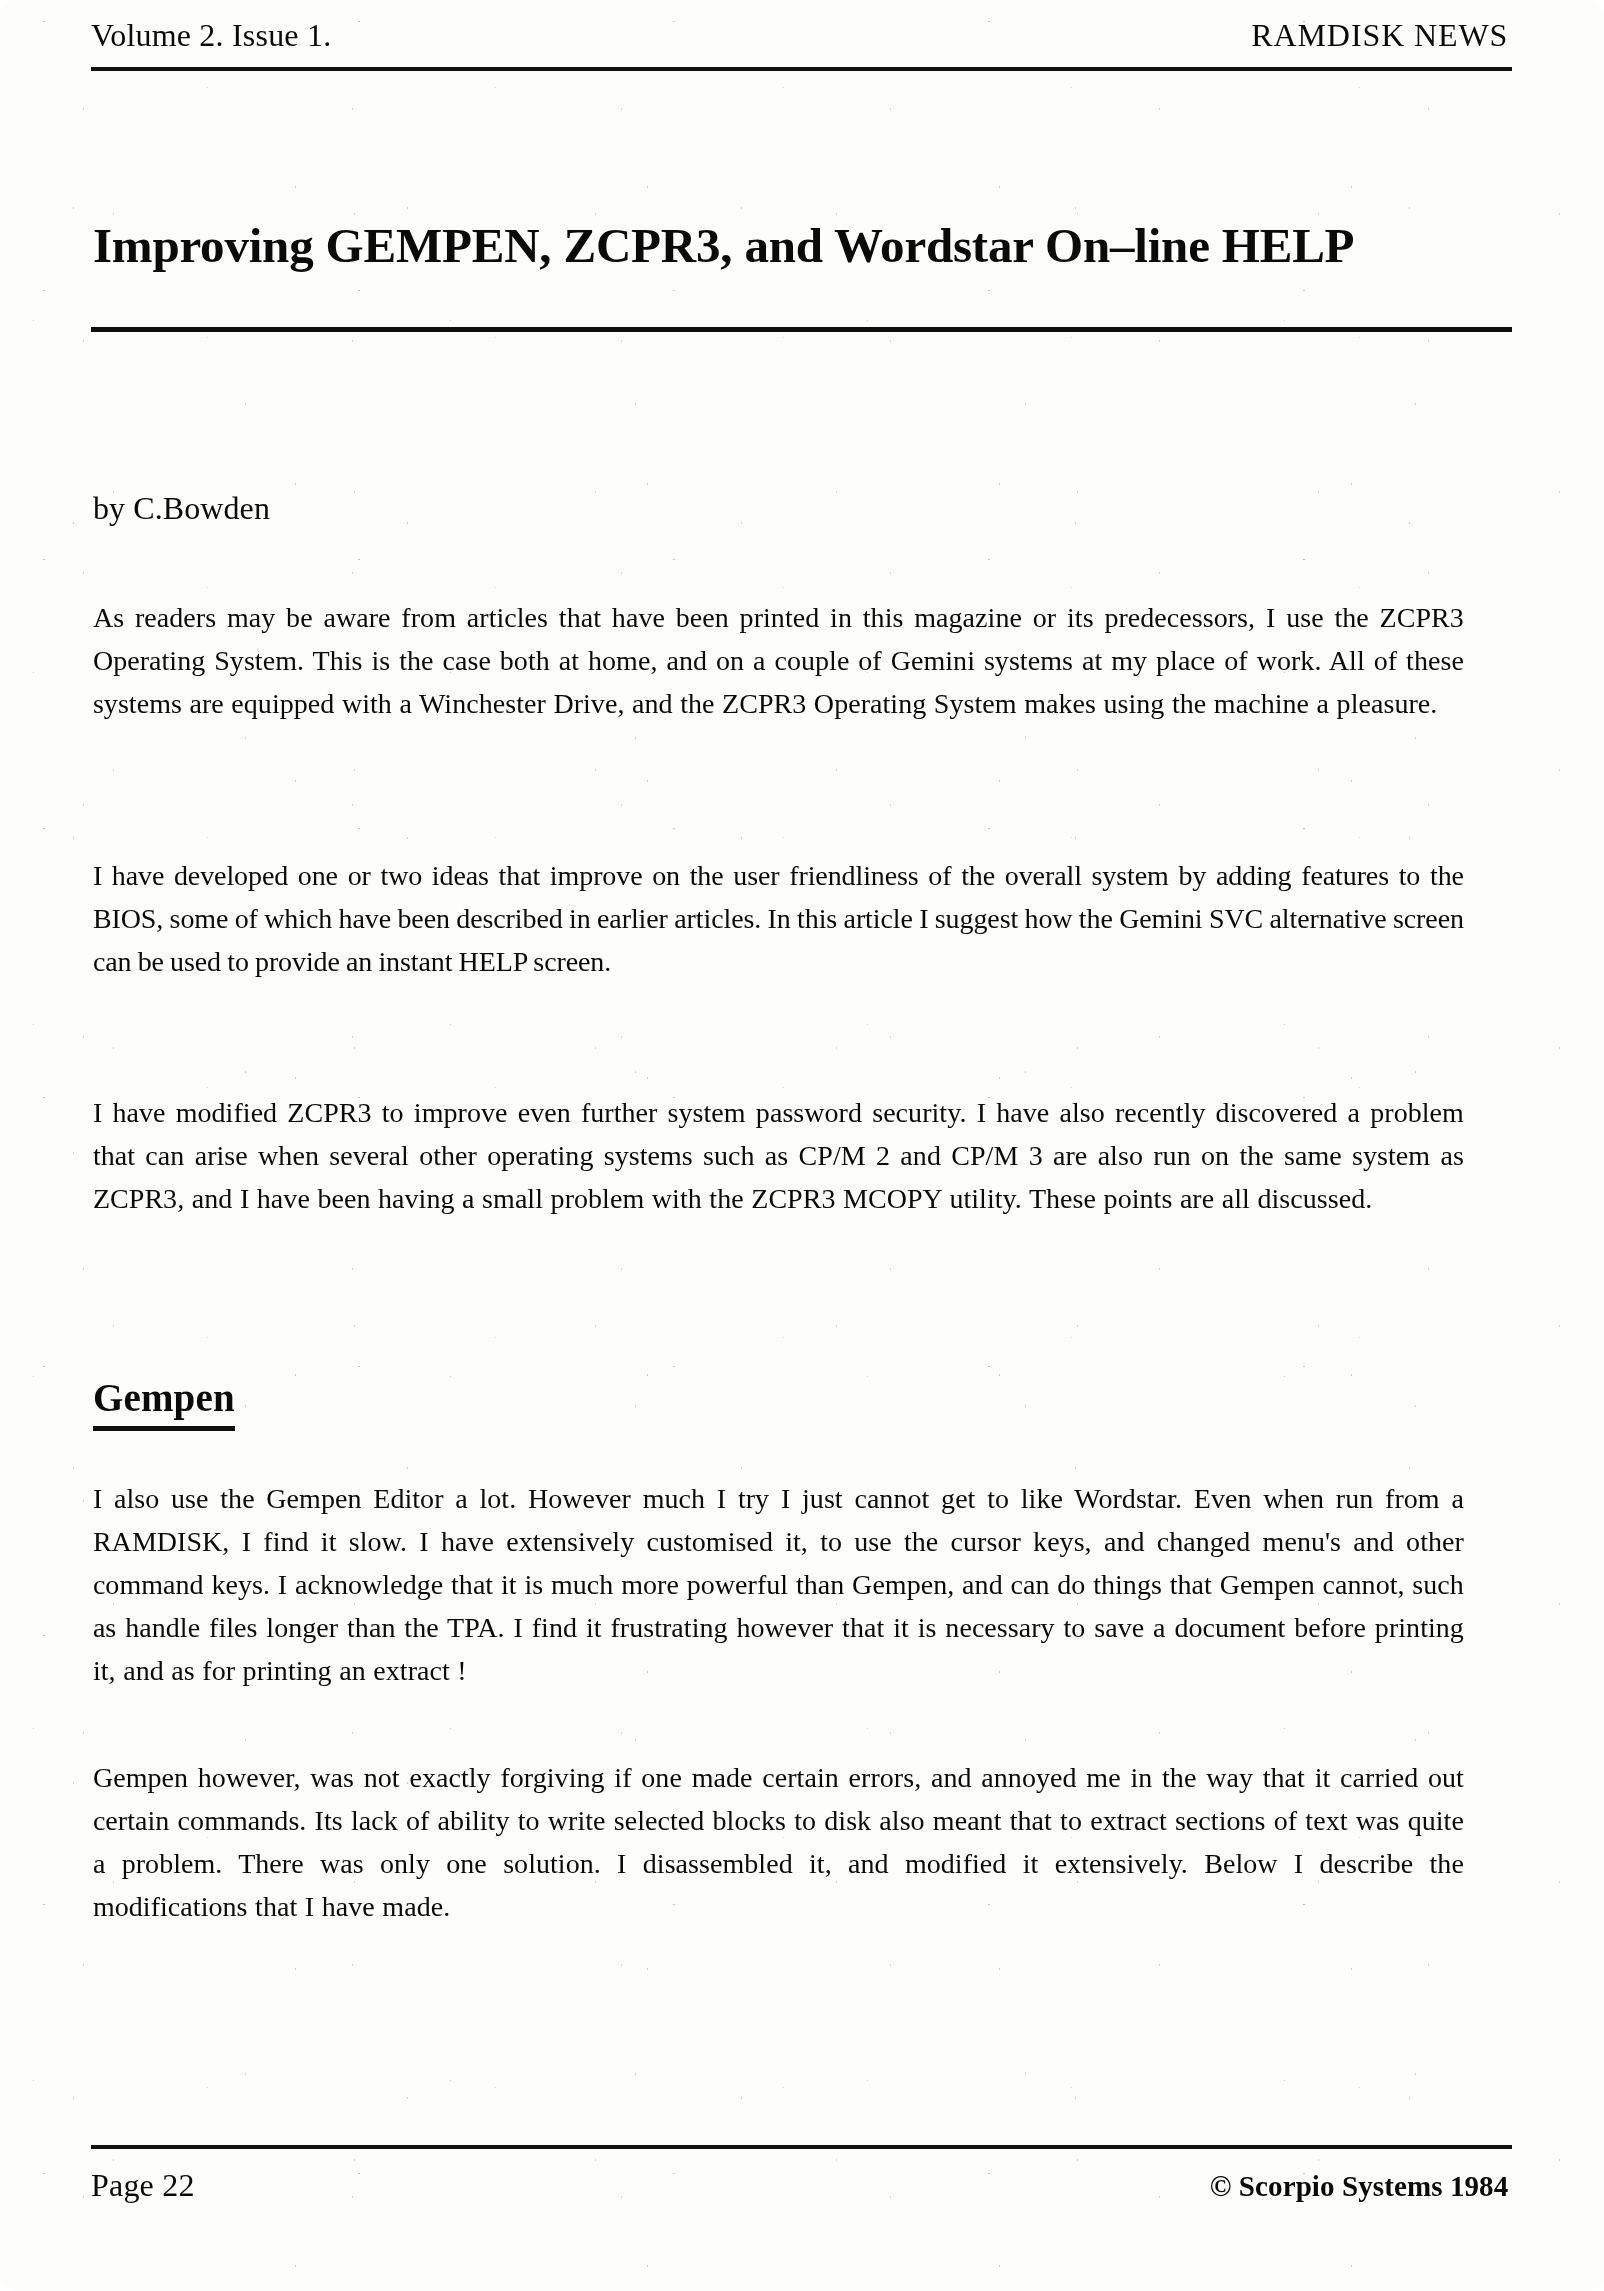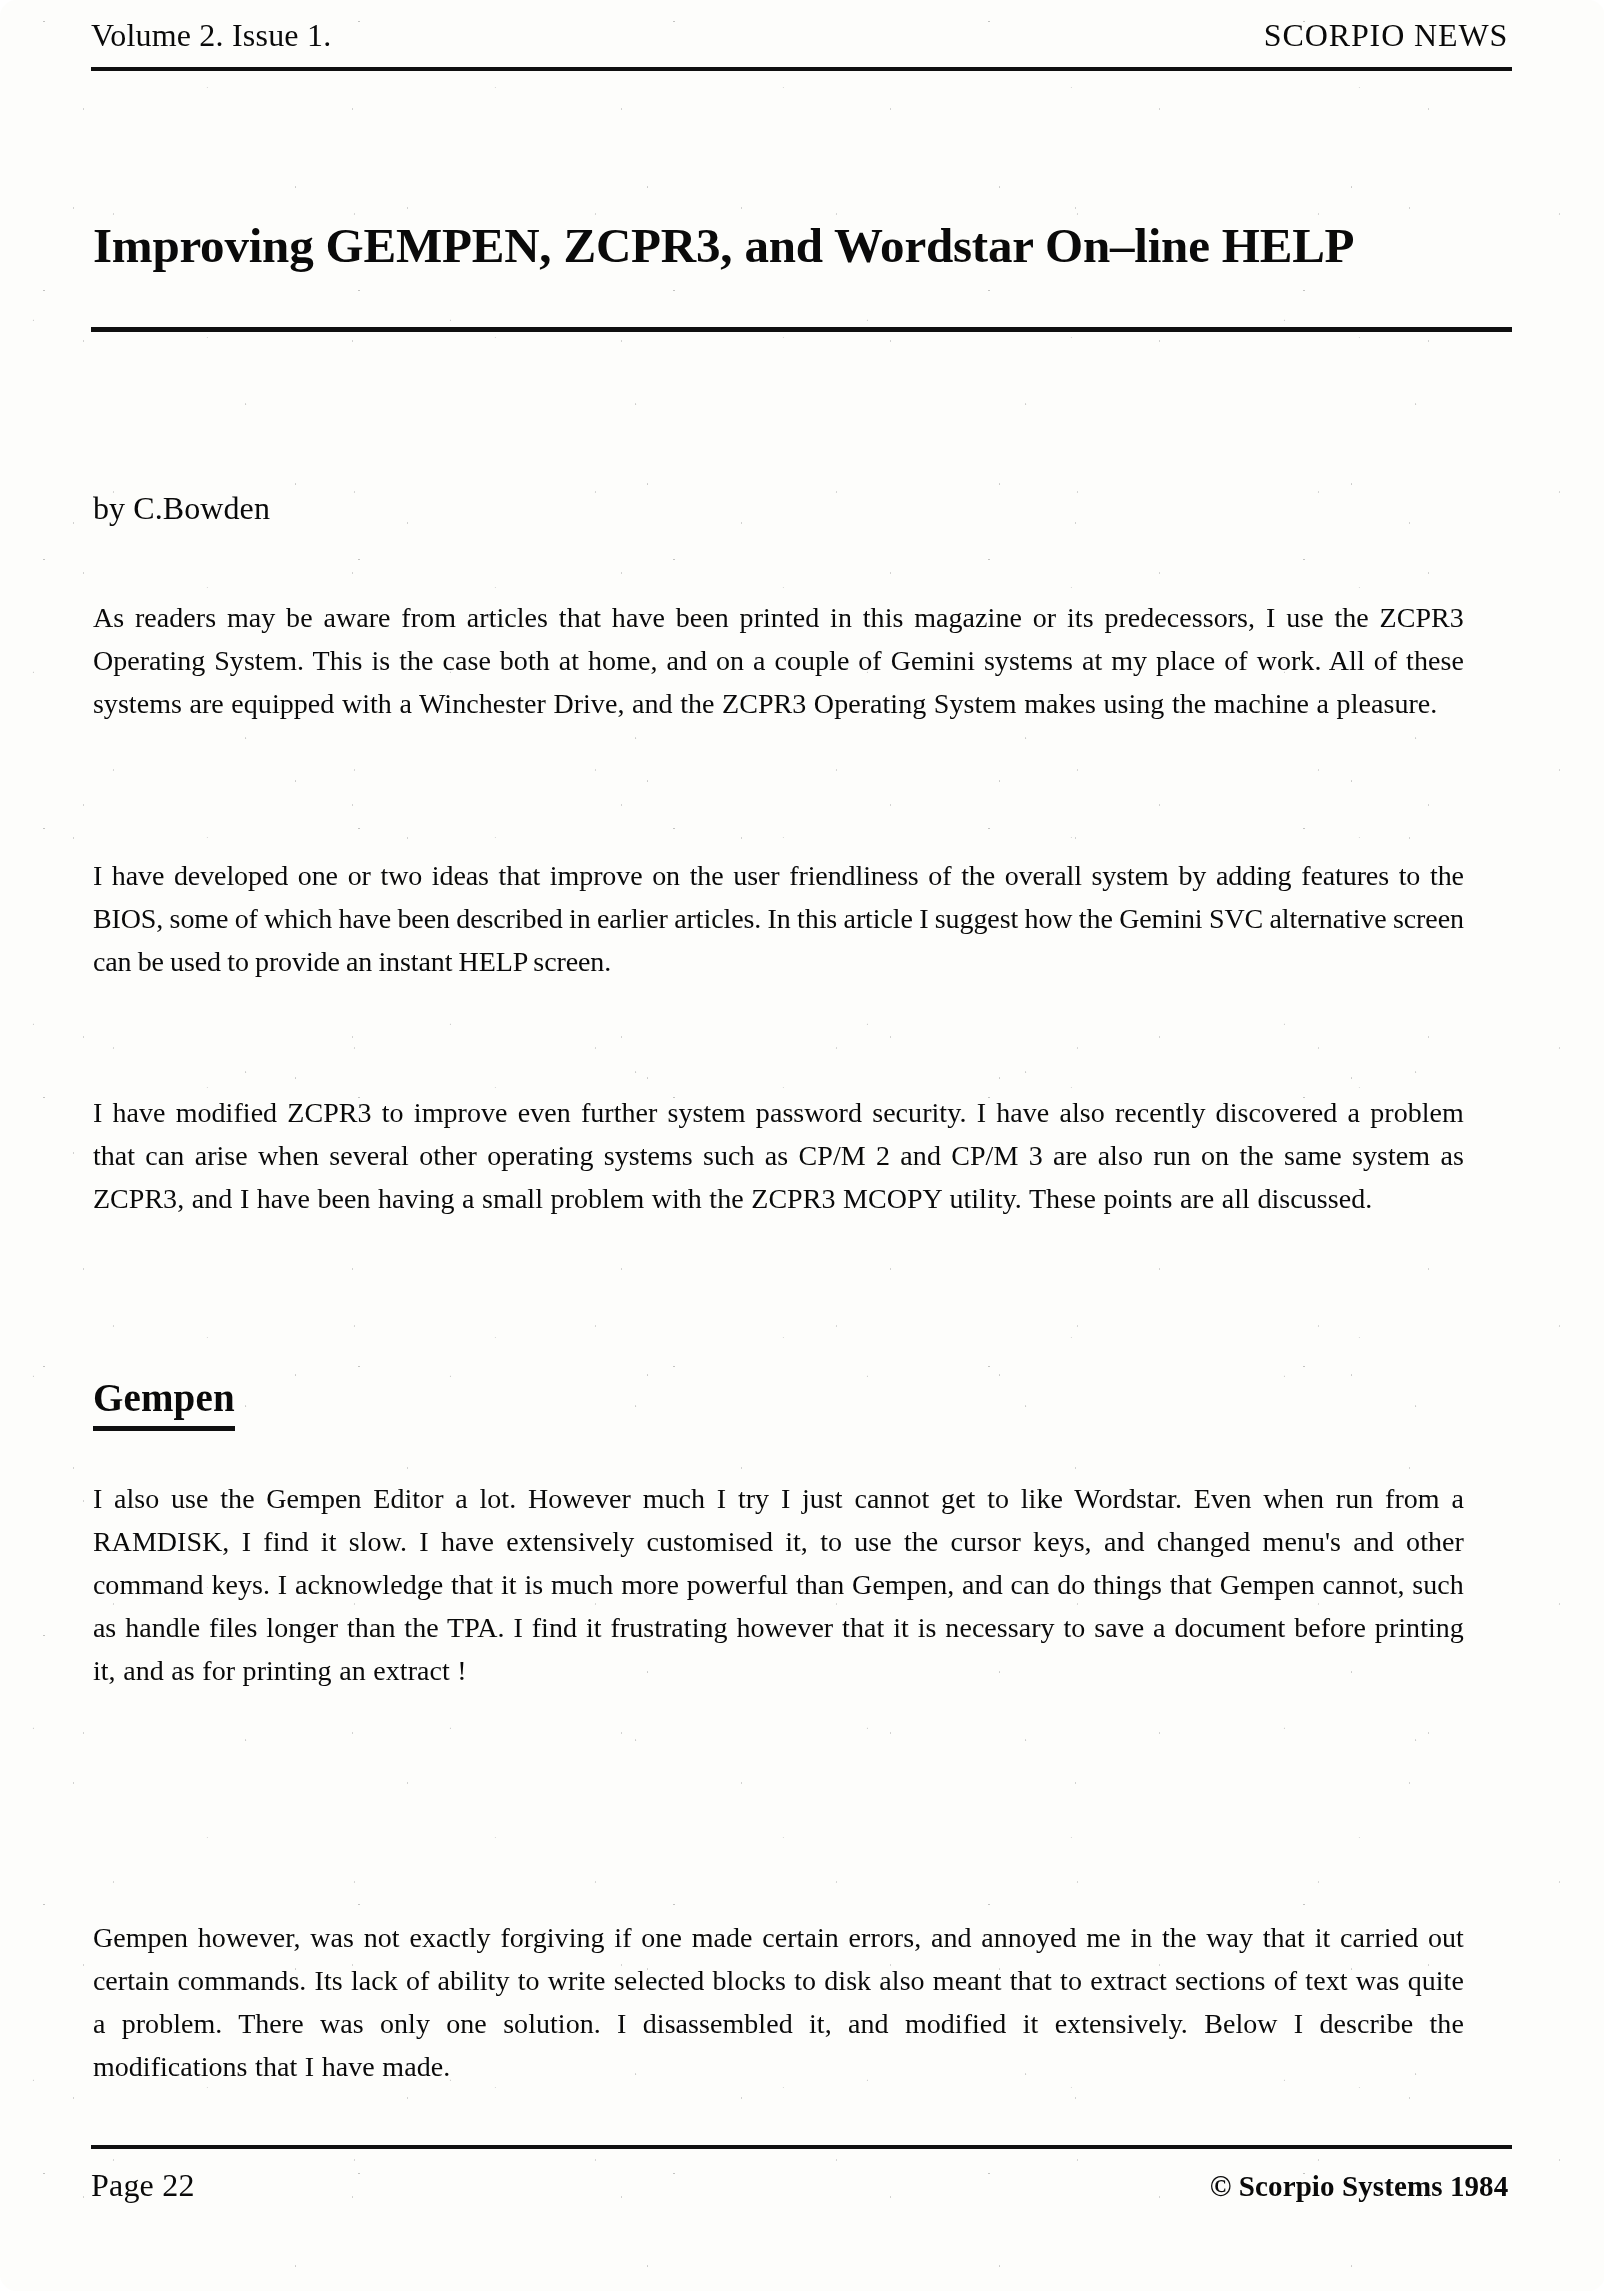--- a/index.html
+++ b/index.html
@@ -120,21 +120,21 @@
     line-height: 43px;
     text-align: justify;
     text-justify: inter-word;
     letter-spacing: 0.05px;
     word-spacing: 0.5px;
   }
   .p1 { top: 568px; }
   .p2 { top: 826px; }
   .p3 { top: 1063px; }
   .p4 { top: 1449px; }
-  .p5 { top: 1888px; }
+  .p5 { top: 1728px; }
 
   
   .tight { word-spacing: -0.7px; letter-spacing: -0.1px; }
 
   
   .section-head {
     position: absolute;
     top: 1343px;
     left: 1.9px;
     font-size: 39px;
@@ -180,21 +180,21 @@
   }
 </style>
 </head>
 <body>
 
 <div class="page">
   <div class="content">
 
     <div class="runhead">
       <span class="vol">Volume 2. Issue 1.</span>
-      <span class="masthead">SCORPIO NEWS</span>
+      <span class="masthead">RAMDISK NEWS</span>
     </div>
     <div class="rule-head"></div>
 
     <h1 class="title">Improving GEMPEN, ZCPR3, and Wordstar On–line HELP</h1>
     <div class="rule-title"></div>
 
     <div class="byline">by C.Bowden</div>
 
     <p class="para p1">As readers may be aware from articles that have been printed in this magazine or its predecessors, I use the ZCPR3 Operating System. This is the case both at home, and on a couple of Gemini systems at my place of work. All of these systems are equipped with a Winchester Drive, and the ZCPR3 Operating System makes using the machine a pleasure.</p>
     <p class="para p2 tight">I have developed one or two ideas that improve on the user friendliness of the overall system by adding features to the BIOS, some of which have been described in earlier articles. In this article I suggest how the Gemini SVC alternative screen can be used to provide an instant HELP screen.</p>

